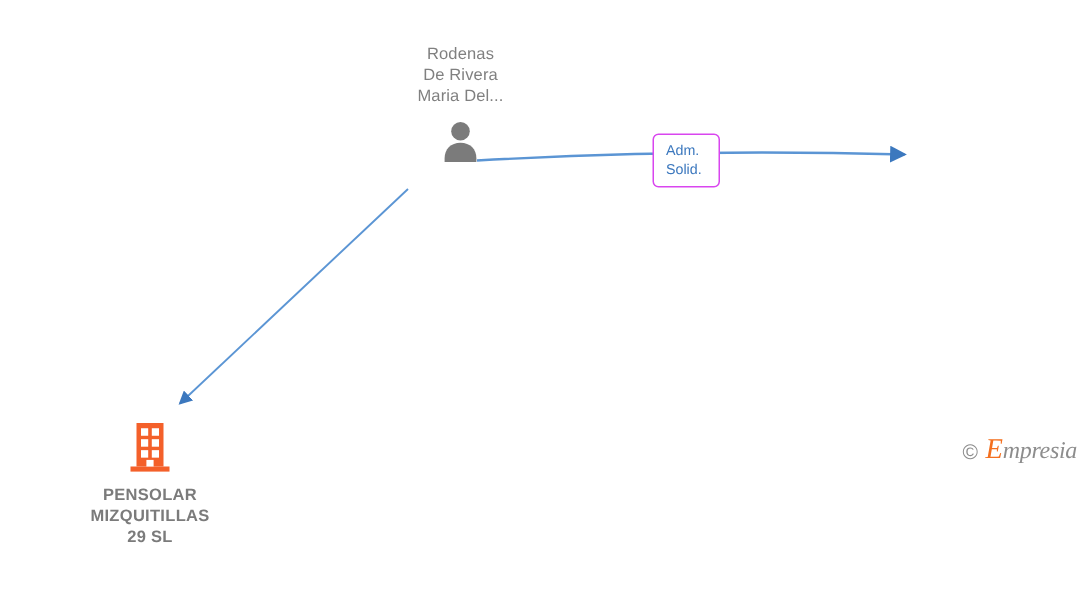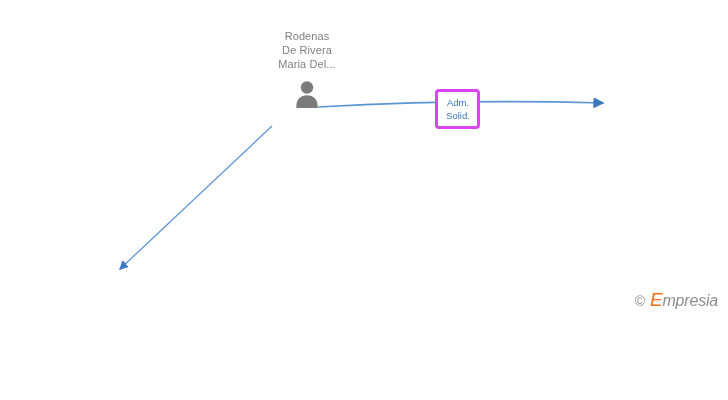--- a/index.html
+++ b/index.html
@@ -77,27 +77,27 @@
   #node-company-orange {
     left: 30px;
     top: 281px;
     width: 140px;
   }
   #node-company-orange .node-label { margin-top: 8px; }
 
   
   .edge-label {
     position: absolute;
-    border: 3px solid #d946ef;
+    border: 1px solid #d946ef;
     border-radius: 4px;
     background: #ffffff;
     color: #3c78be;
     font-size: 9.5px;
     line-height: 13px;
-    text-align: center;
+    text-align: left;
     padding: 4px 7px 4px 8px;
     white-space: pre-line;
     box-sizing: border-box;
   }
   #edge-label-adm {
     left: 435px;
     top: 89px;
     width: 45px;
   }
   #edge-label-socio {
@@ -114,21 +114,21 @@
     display: flex;
     align-items: center;
     gap: 5px;
   }
   #watermark .copy-mark {
     color: #8d8d8d;
     font-size: 14px;
     line-height: 14px;
   }
   #watermark .brand {
-    font-family: Liberation Sans, sans-serif;
+    font-family: Liberation Serif, serif;
     font-style: italic;
     font-size: 16px;
     line-height: 16px;
     color: #8d8d8d;
     letter-spacing: -0.2px;
   }
   #watermark .brand .brand-initial {
     color: #f4701f;
     font-size: 19px;
   }
@@ -157,20 +157,42 @@
     <div class="node-label">Rodenas
 De Rivera
 Maria Del...</div>
     <svg class="node-icon" width="30" height="30" viewBox="0 0 30 30">
       <circle cx="15" cy="8.5" r="6.2" fill="#7b7b7b"></circle>
       <path d="M15,16.2 C21.4,16.2 25.6,20.4 25.6,26.6 L25.6,29 L4.4,29 L4.4,26.6 C4.4,20.4 8.6,16.2 15,16.2 Z" fill="#7b7b7b"></path>
     </svg>
   </div>
 
 
+  <div class="node" id="node-company-orange">
+    <svg class="node-icon" width="32" height="34" viewBox="0 0 32 34">
+      <g fill="#f4602a">
+        <path d="M7,1 L25,1 L25,30 L7,30 Z"></path>
+        <rect x="3" y="30" width="26" height="3.4"></rect>
+      </g>
+      <g fill="#ffffff">
+
+        <rect x="10" y="4.5" width="4.8" height="5"></rect>
+        <rect x="17.2" y="4.5" width="4.8" height="5"></rect>
+        <rect x="10" y="11.8" width="4.8" height="5"></rect>
+        <rect x="17.2" y="11.8" width="4.8" height="5"></rect>
+        <rect x="10" y="19.1" width="4.8" height="5"></rect>
+        <rect x="17.2" y="19.1" width="4.8" height="5"></rect>
+
+        <rect x="13.6" y="25.6" width="4.8" height="4.4"></rect>
+      </g>
+    </svg>
+    <div class="node-label bold">PENSOLAR
+MIZQUITILLAS
+29 SL</div>
+  </div>
 
   <div class="edge-label" id="edge-label-adm">Adm.
 Solid.</div>
 
 
   <div id="watermark">
     <span class="copy-mark">©</span>
     <span class="brand"><span class="brand-initial">E</span><span>mpresia</span></span>
   </div>
 

